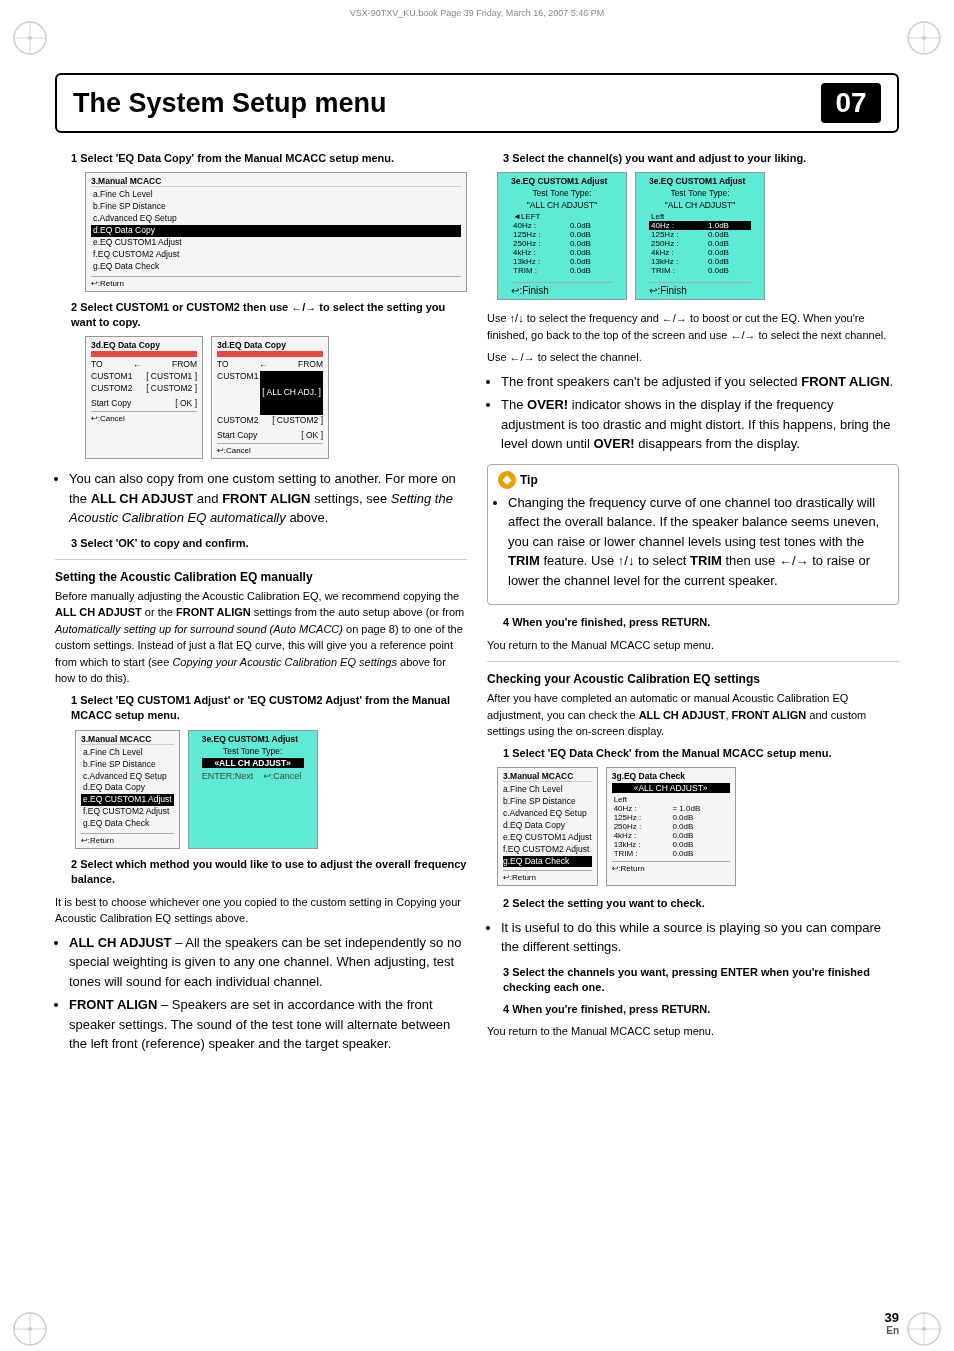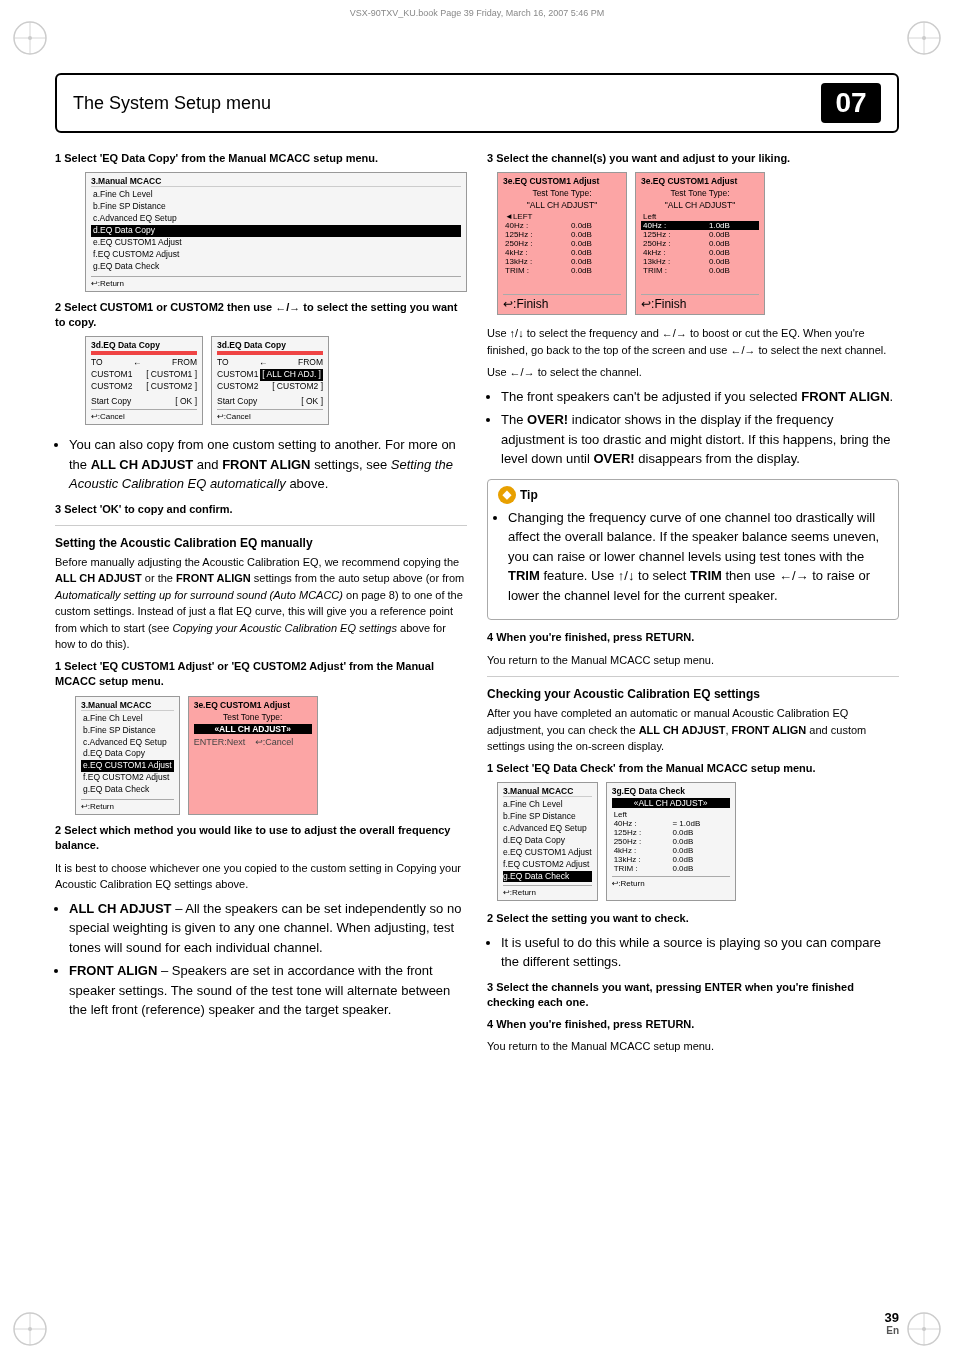--- a/index.html
+++ b/index.html
@@ -35,22 +35,22 @@
     .header {
       display: flex;
       align-items: center;
       border: 2px solid #000;
       border-radius: 6px;
       margin: 55px 55px 0 55px;
       padding: 8px 16px;
       position: relative;
     }
     .header-title {
-      font-size: 18px;
-      font-weight: normal;
+      font-size: 27px;
+      font-weight: bold;
       flex: 1;
     }
     .chapter-badge {
       background: #000;
       color: #fff;
       font-size: 28px;
       font-weight: bold;
       padding: 4px 12px;
       border-radius: 4px;
       min-width: 60px;
@@ -70,20 +70,21 @@
     .col-right {
       flex: 1;
     }
 
     
     .step-heading {
       font-size: 11px;
       font-weight: bold;
       margin-bottom: 6px;
       line-height: 1.4;
+      margin-left: 16px;
     }
 
     .body-text {
       font-size: 11px;
       line-height: 1.5;
       margin-bottom: 6px;
     }
     .body-text b { font-weight: bold; }
     .body-text i { font-style: italic; }
 
@@ -130,22 +131,22 @@
       align-items: center;
       justify-content: center;
       color: #fff;
       font-size: 11px;
       font-weight: bold;
     }
 
     
     .eq-box {
       border: 1px solid #999;
-      background: #fca5a5;
-      padding: 3px 5px;
+      background: #5eead4;
+      padding: 3px 13px;
       font-size: 8.5px;
       min-width: 130px;
       display: inline-block;
     }
     .eq-box .eq-title {
       font-weight: bold;
       font-size: 8.5px;
       margin-bottom: 2px;
     }
     .eq-box .eq-tone-type {
@@ -164,22 +165,22 @@
     .eq-box table {
       width: 100%;
       font-size: 8.5px;
       border-collapse: collapse;
     }
     .eq-box table td {
       padding: 0 2px;
       font-size: 8px;
     }
     .eq-box .eq-footer {
-      margin-top: 19px;
-      font-size: 12px;
+      margin-top: 7px;
+      font-size: 10px;
       border-top: 1px solid #aaa;
       padding-top: 2px;
     }
     .eq-boxes-row {
       display: flex;
       gap: 8px;
       margin: 6px 0 10px 10px;
     }
 
     
@@ -213,21 +214,21 @@
     .small-screen {
       border: 1px solid #999;
       background: #f5f5f5;
       padding: 3px 5px;
       font-size: 8.5px;
       min-width: 118px;
     }
     .small-screen .sc-title {
       font-weight: bold;
       font-size: 8.5px;
-      border-bottom: 4px solid #ef4444;
+      border-bottom: 6px solid #ef4444;
       margin-bottom: 2px;
       padding-bottom: 1px;
     }
     .small-screen .sc-row {
       display: flex;
       justify-content: space-between;
       font-size: 8.5px;
       line-height: 1.4;
     }
     .small-screen .sc-footer {
@@ -399,21 +400,21 @@
 
         <div class="small-screen">
           <div class="sc-title">3d.EQ Data Copy</div>
           <div class="sc-row">
             <span>TO</span>
               <span>←</span>
               <span>FROM</span>
           </div>
           <div class="sc-row">
             <span>CUSTOM1</span>
-              <span style="background:#000;color:#fff;padding:0 2px;">[ ALL CH ADJ. ]</span>
+              <span style="background:#000;color:#fff;padding:16px 2px;">[ ALL CH ADJ. ]</span>
           </div>
           <div class="sc-row">
             <span>CUSTOM2</span>
               <span>[ CUSTOM2 ]</span>
           </div>
           <div style="margin-top:3px; font-size:8.5px; display:flex; justify-content:space-between;">
             <span>Start Copy</span>
               <span>[ OK ]</span>
           </div>
           <div class="sc-footer">↩:Cancel</div>

